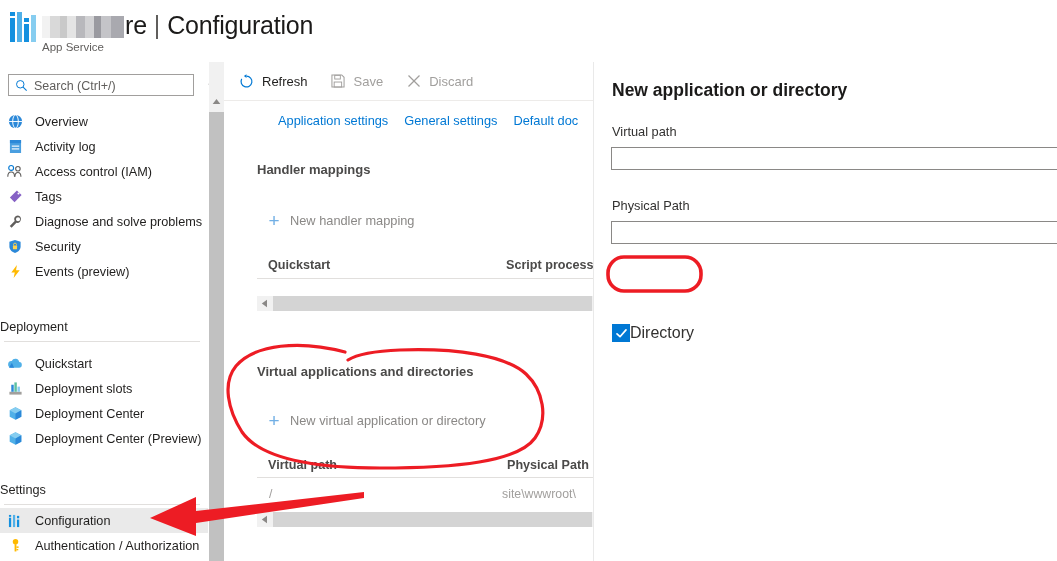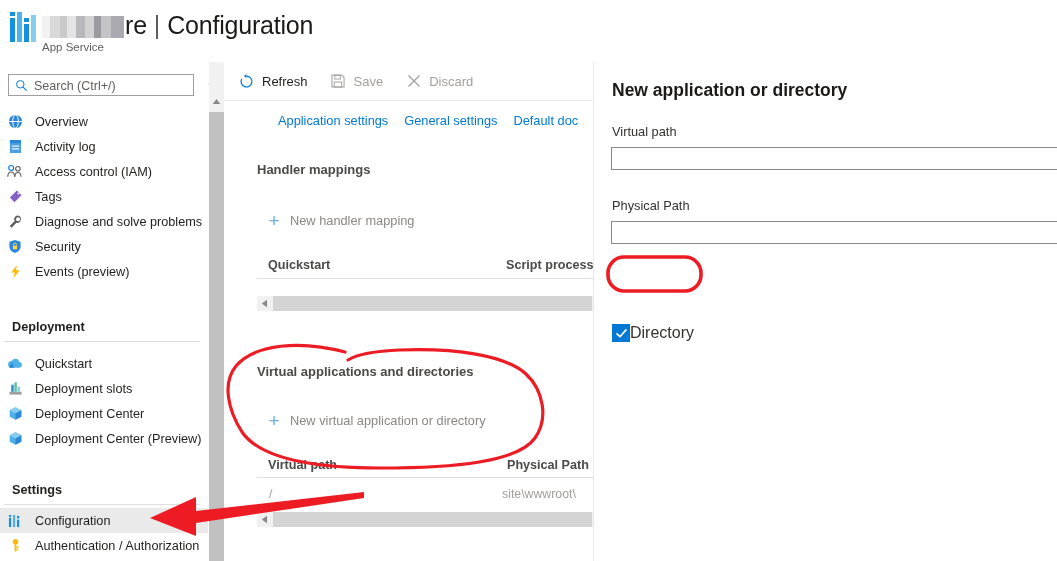--- a/index.html
+++ b/index.html
@@ -100,22 +100,22 @@
   .nav-item .nav-label {
     font-size: 12.7px; color: #201f1e; white-space: nowrap;
     margin-left: 7px;
   }
   .nav-item.selected { background: #eaeaea; }
 
   .nav-group {
     position: absolute; left: 0; width: 208px;
   }
   .nav-group .grp-label {
-    font-size: 12.7px; font-weight: 700; color: #201f1e;
-    padding-left: 12px;
+    font-size: 12.7px; font-weight: 400; color: #201f1e;
+    padding-left: 0;
   }
   .nav-group .grp-rule {
     position: absolute; left: 4px; right: 8px; bottom: 0;
     border-bottom: 1px solid #e1dfdd;
   }
 
   
   #nav-scroll {
     position: absolute; left: 209px; top: 62px;
     width: 15px; height: 499px;

